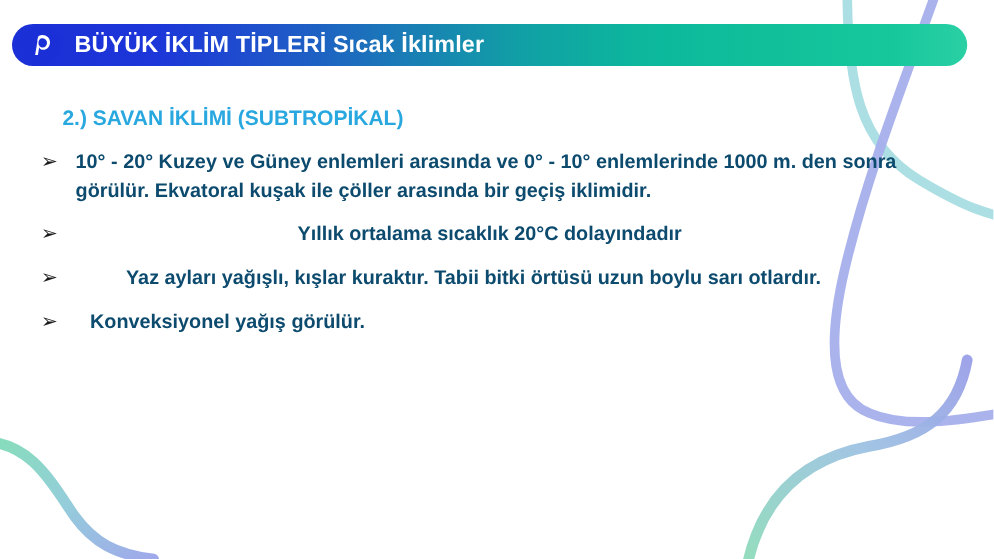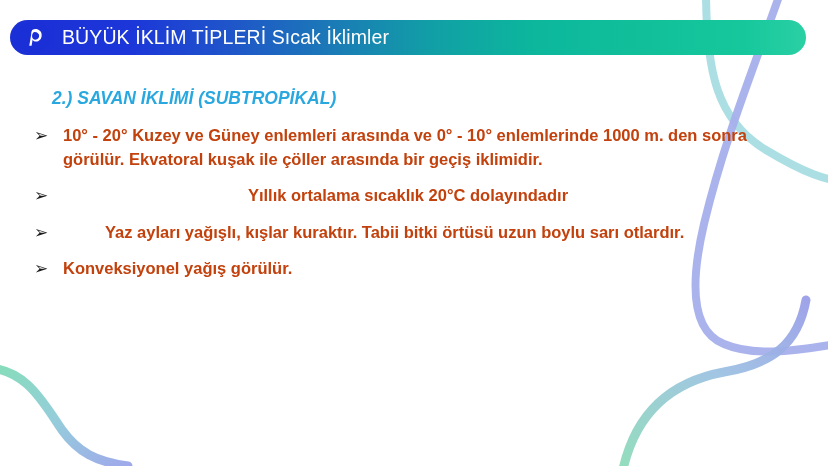--- a/index.html
+++ b/index.html
@@ -59,41 +59,40 @@
     display: block;
   }
   #header-title {
     position: absolute;
     left: 52px;
     top: 0;
     height: 35px;
     line-height: 35px;
     color: #ffffff;
     font-size: 19.5px;
-    font-weight: normal;
+    font-weight: bold;
     letter-spacing: 0.1px;
     white-space: nowrap;
   }
 
   
   #content {
     position: absolute;
     left: 0;
     top: 0;
     width: 828px;
     height: 466px;
     z-index: 2;
   }
   #subtitle {
     position: absolute;
     left: 52px;
     top: 88px;
     font-size: 17.5px;
     font-weight: bold;
-    font-style: italic;
     color: #29a8e0;
     white-space: nowrap;
   }
   #bullets {
     position: absolute;
     left: 34px;
     top: 124px;
     width: 740px;
   }
   .bullet-row {
@@ -107,26 +106,26 @@
     font-size: 17px;
     line-height: 23.5px;
     color: #1a1a1a;
     font-family: "DejaVu Sans", sans-serif;
   }
   .bullet-text {
     flex: 1 1 auto;
     font-size: 16.5px;
     line-height: 23.5px;
     font-weight: bold;
-    color: #c2410c;
+    color: #0c4a6e;
   }
   .w1 { max-width: 690px; }
   .w2 { max-width: 690px; text-align: center; }
   .w3 { max-width: 640px; margin-left: 42px; }
-  .w4 { max-width: 640px; }
+  .w4 { max-width: 640px; margin-left: 12px; }
 </style>
 </head>
 <body>
 
 <div id="slide">
 
   <svg id="decor" viewBox="0 0 828 466" xmlns="http://www.w3.org/2000/svg">
     <defs>
       <linearGradient id="gradBL" x1="0" y1="0" x2="1" y2="1">
         <stop offset="0%" stop-color="#7fdcb5"></stop>

